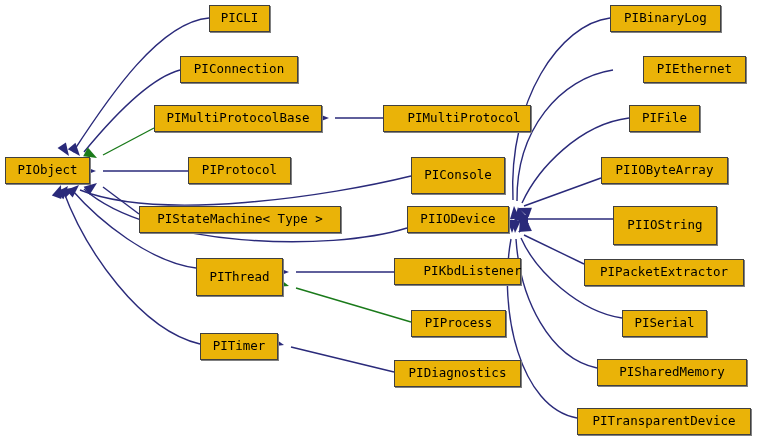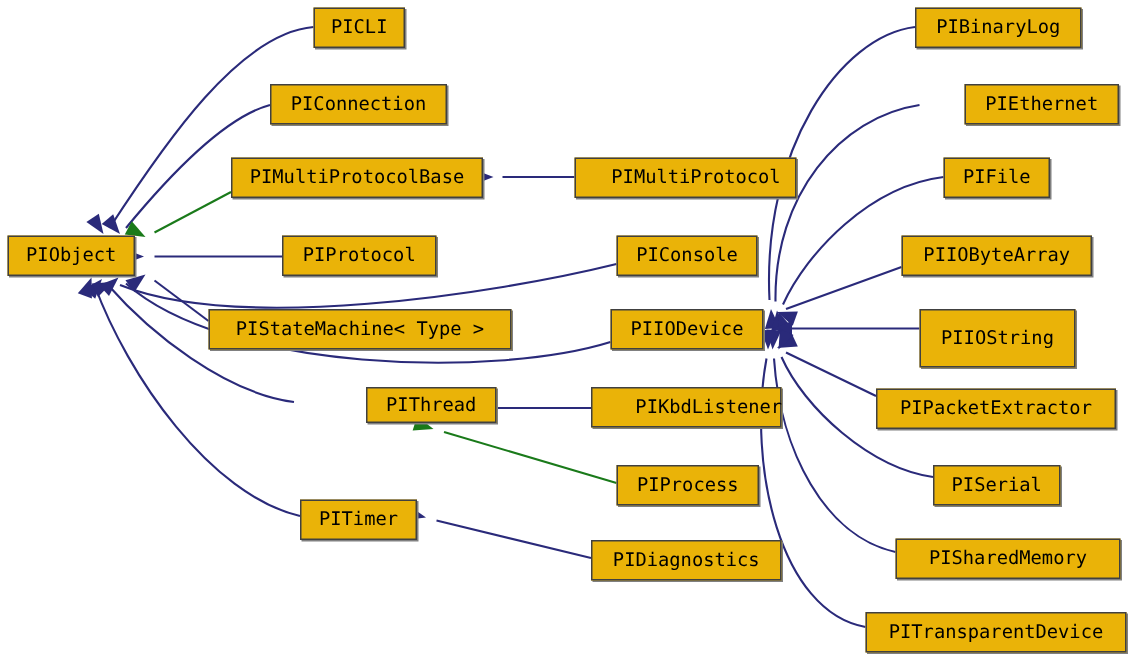--- a/index.html
+++ b/index.html
@@ -152,30 +152,30 @@
       </div>
       <div class="node" style="left: 154px; top: 105px; width: 168px; height: 27px;">
         <span class="node-label">PIMultiProtocolBase</span>
       </div>
       <div class="node" style="left: 188px; top: 157px; width: 103px; height: 27px;">
         <span class="node-label">PIProtocol</span>
       </div>
       <div class="node" style="left: 139px; top: 206px; width: 202px; height: 27px;">
         <span class="node-label">PIStateMachine&lt; Type &gt;</span>
       </div>
-      <div class="node" style="left: 196px; top: 258px; width: 87px; height: 24px; margin-left: 48px;">
+      <div class="node" style="left: 196px; top: 258px; width: 87px; height: 38px;">
         <span class="node-label">PIThread</span>
       </div>
       <div class="node" style="left: 200px; top: 333px; width: 78px; height: 27px;">
         <span class="node-label">PITimer</span>
       </div>
       <div class="node" style="left: 383px; top: 105px; width: 148px; height: 27px; padding-left: 14px;">
         <span class="node-label">PIMultiProtocol</span>
       </div>
-      <div class="node" style="left: 411px; top: 157px; width: 94px; height: 27px;">
+      <div class="node" style="left: 411px; top: 157px; width: 94px; height: 37px;">
         <span class="node-label">PIConsole</span>
       </div>
       <div class="node" style="left: 407px; top: 206px; width: 102px; height: 27px;">
         <span class="node-label">PIIODevice</span>
       </div>
       <div class="node" style="left: 394px; top: 258px; width: 127px; height: 27px; padding-left: 30px;">
         <span class="node-label">PIKbdListener</span>
       </div>
       <div class="node" style="left: 411px; top: 310px; width: 95px; height: 27px;">
         <span class="node-label">PIProcess</span>

